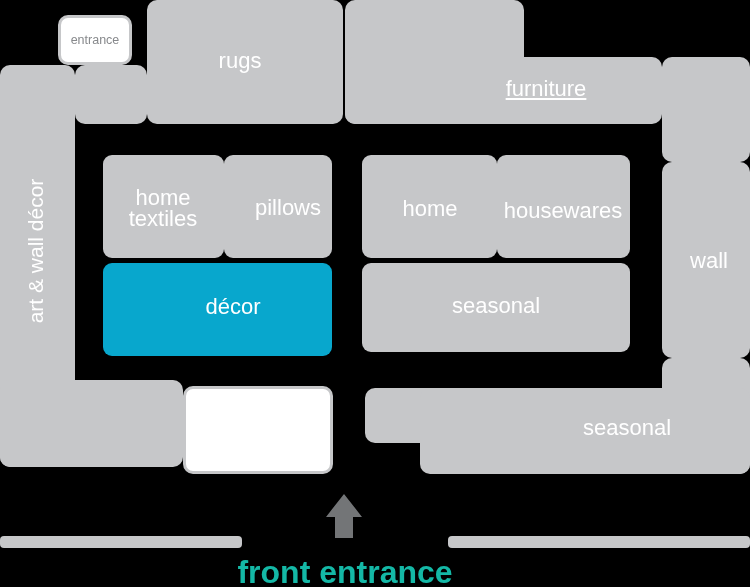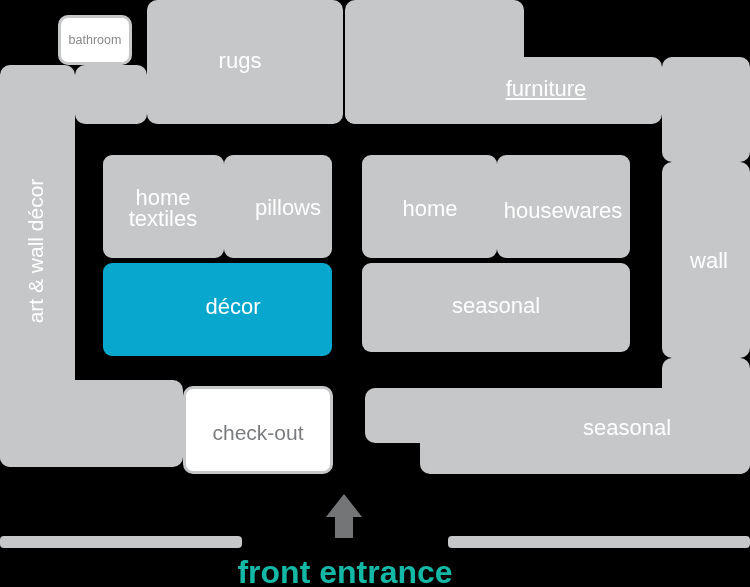--- a/index.html
+++ b/index.html
@@ -104,19 +104,18 @@
     <span>textiles</span></span>
 
   <span class="lbl lbl-pillows">pillows</span>
 
   <span class="lbl lbl-2l lbl-homeorg"><span>home</span><br>
     </span>
 
   <span class="lbl lbl-housewares">housewares</span>
   <span class="lbl lbl-decor">décor</span>
   <span class="lbl lbl-art">art &amp; wall décor</span>
-  <span class="lbl lbl-bathroom">bathroom</span>
-  <span class="lbl lbl-checkout">check-out</span>
+  <span class="lbl lbl-bathroom">entrance</span>
 
   <div class="arrow-up"></div>
   <span class="lbl lbl-entrance">front entrance</span>
 
 </div>
 
 </body></html>

